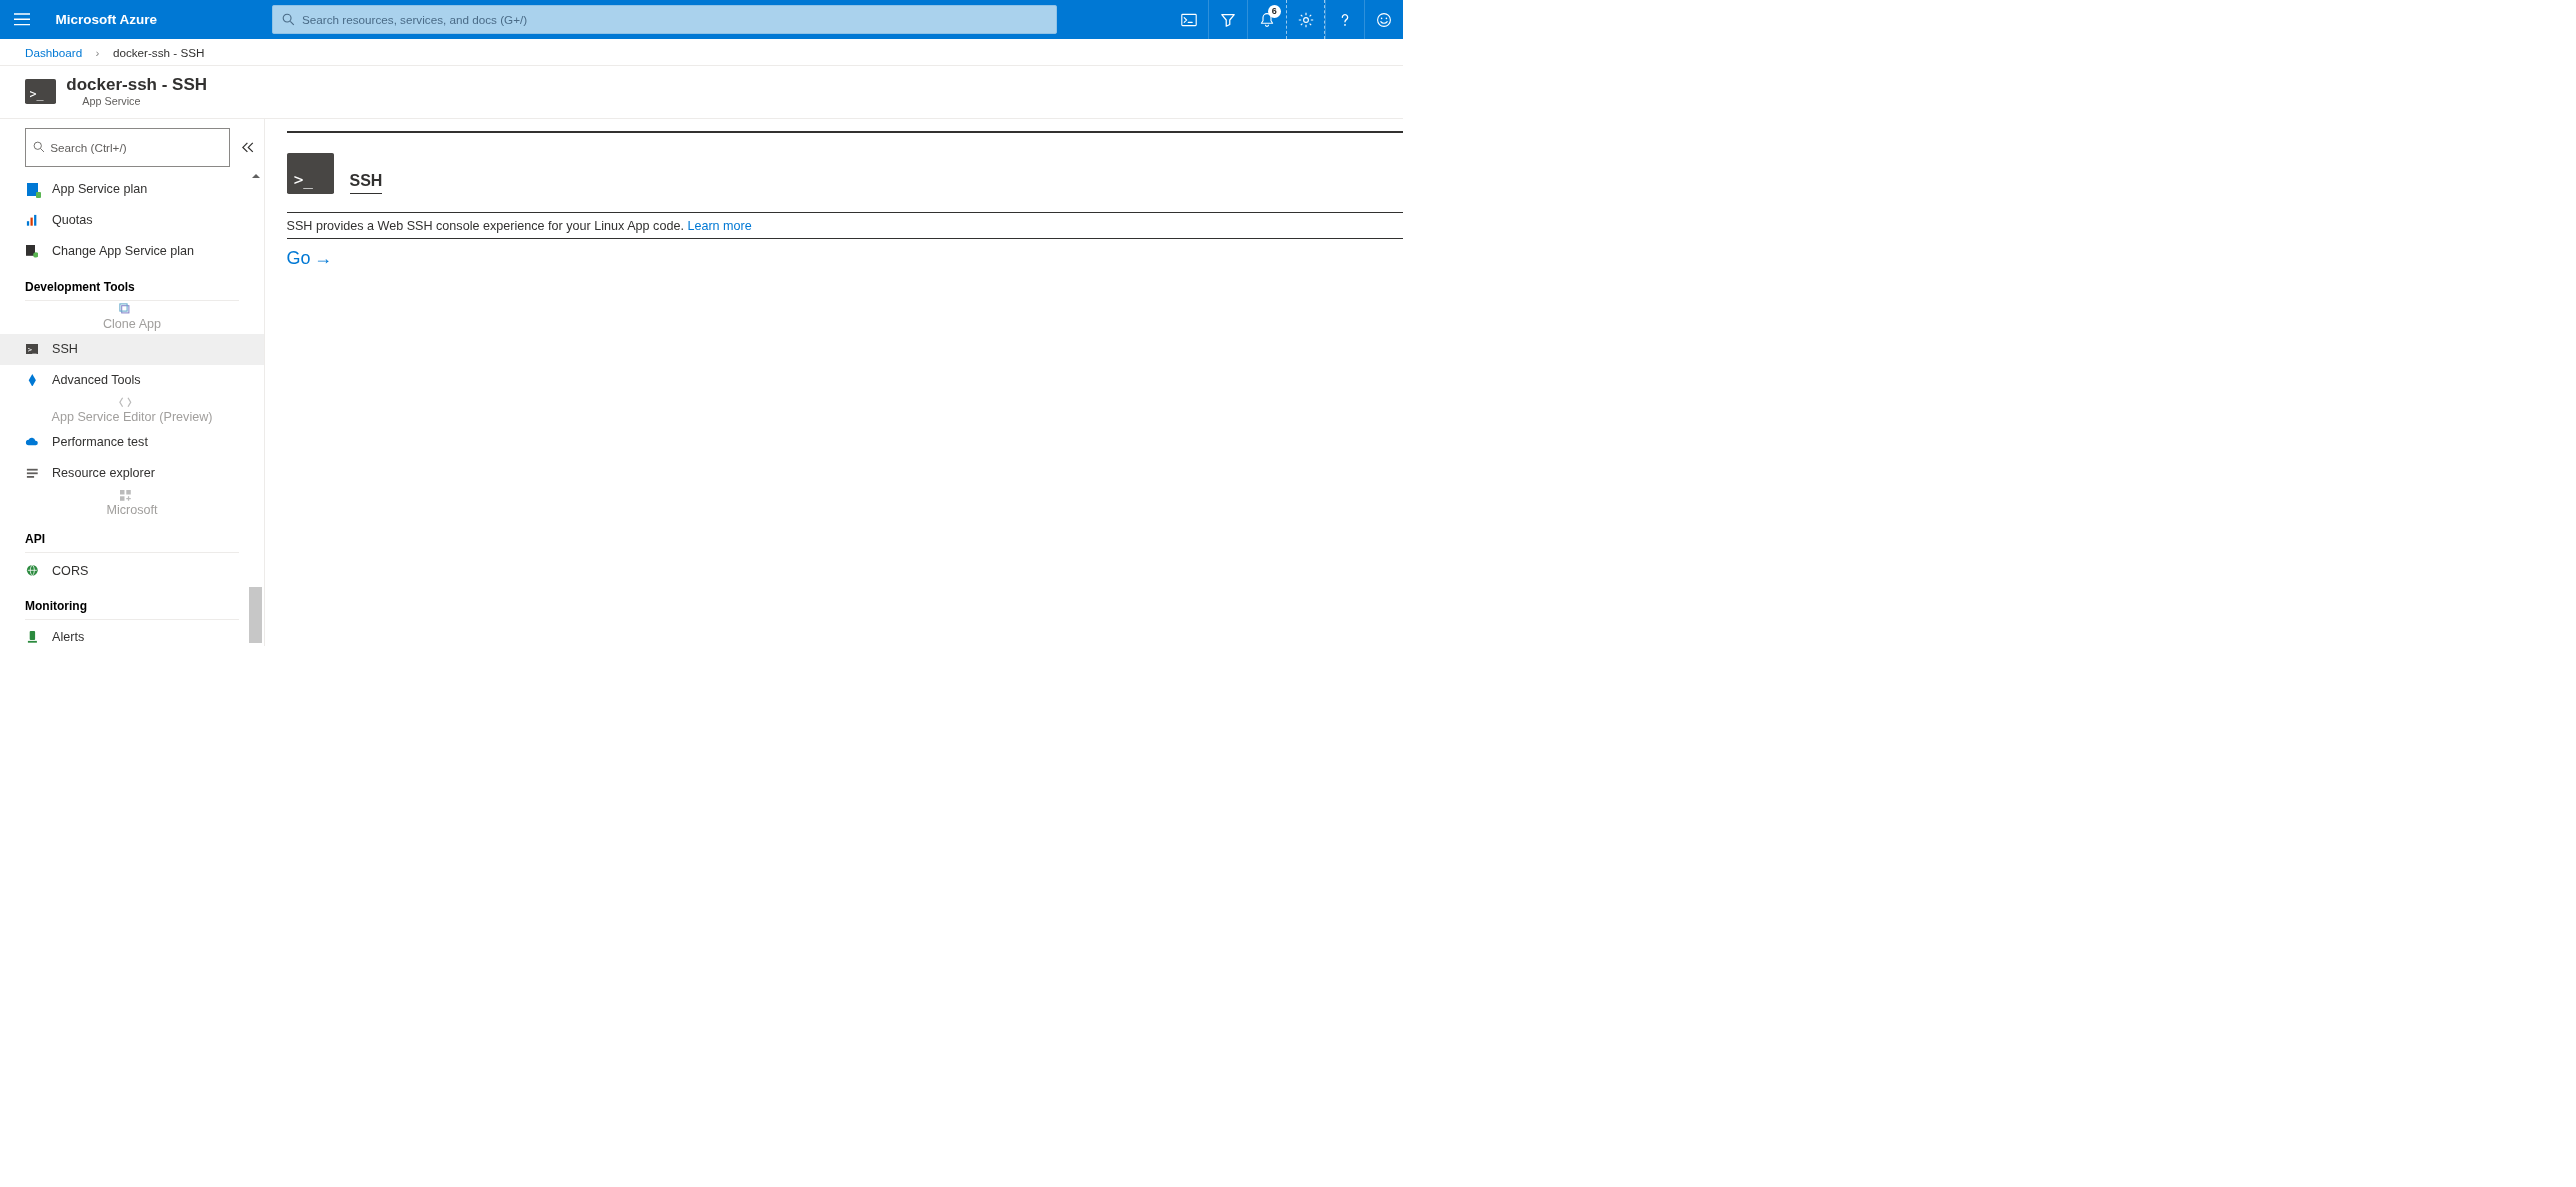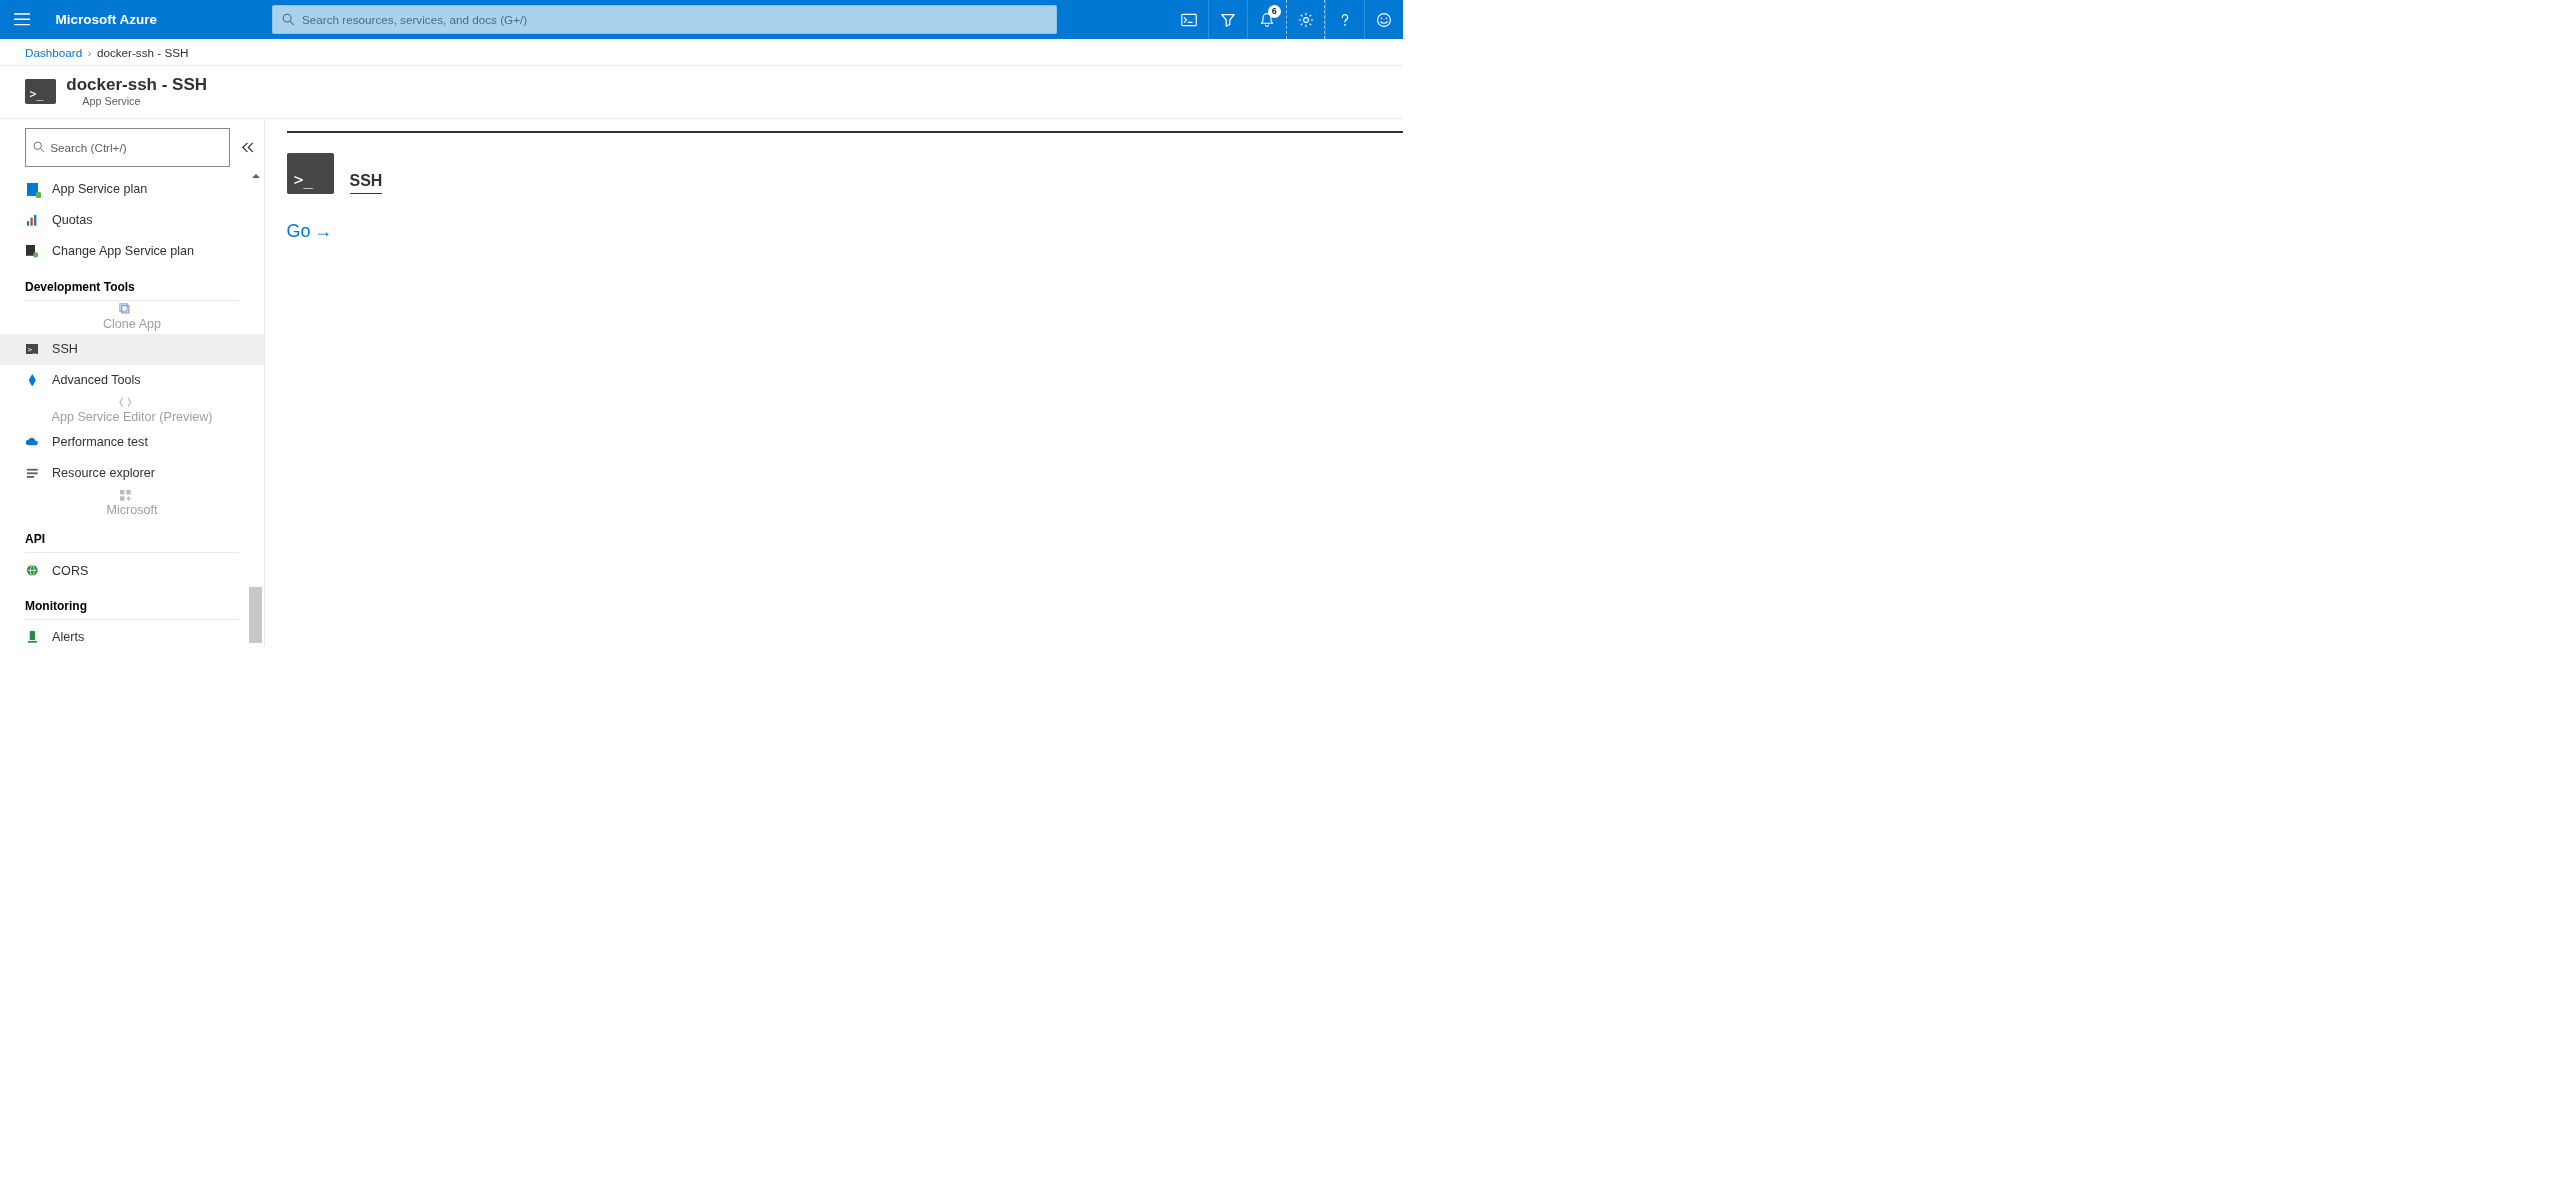--- a/index.html
+++ b/index.html
@@ -14,21 +14,21 @@
   .searchbox { width: 785px; max-width: 100%; height: 29px; background: #aad2ed; border: 0.9px solid #90c2e6; border-radius: 1.8px; display: flex; align-items: center; padding: 0 9px; color: #4a6b87; font-size: 11.7px; }
   .searchbox svg { width: 12.6px; height: 12.6px; color: #4a6b87; margin-right: 7.2px; }
   .topbar-icons { display: flex; align-items: center; margin-left: 12.6px; }
   .tb-icon { width: 39px; height: 39px; display: flex; align-items: center; justify-content: center; cursor: pointer; position: relative; border-left: 0.9px solid rgba(255,255,255,0.18); }
   .tb-icon:first-child { border-left: none; }
   .tb-icon svg { width: 16px; height: 16px; color: #fff; }
   .tb-icon.settings-sel { border-left: 0.9px dashed rgba(255,255,255,0.6); border-right: 0.9px dashed rgba(255,255,255,0.6); }
   .badge { position: absolute; top: 5.4px; right: 5.4px; background: #fff; color: #2b2b2b; font-size: 9px; border-radius: 8px; min-width: 12.6px; height: 12.6px; line-height: 12.6px; text-align: center; padding: 0 1.8px; font-weight: 600; }
 
   
-  .crumbbar { height: 27px; display: flex; align-items: center; padding: 0 25px; font-size: 11.7px; border-bottom: 0.9px solid #edebe9; }
+  .crumbbar { height: 27px; display: flex; align-items: center; padding: 0 25px; font-size: 11.7px; border-bottom: 0.9px solid #edebe9; gap: 8px; }
   .crumb-link { color: #0078d4; cursor: pointer; }
   .crumb-sep { margin: 0 5.4px; color: #888; }
   .crumb-current { color: #323130; }
 
   
   .pagehead { display: flex; align-items: center; padding: 9px 25px 10.8px; border-bottom: 0.9px solid #edebe9; }
   .pagehead .terminal-ico { width: 30.5px; height: 25px; background: #484644; color: #fff; display: flex; align-items: flex-end; justify-content: flex-start; padding: 2.7px 4.5px; font-family: Consolas, monospace; font-size: 11.7px; border-radius: 1.8px; }
   .pagehead .texts { margin-left: 10.8px; }
   .pagehead .title { font-size: 17px; font-weight: 600; color: #323130; }
   .pagehead .subtitle { font-size: 10.8px; color: #605e5c; margin-left: 16px; }
@@ -283,19 +283,22 @@
       <div class="scroll-thumb" style="top:413px;height:56px;"></div>
     </div>
   </div>
 
   <div class="main">
     <div class="main-hr-top"></div>
     <div class="ssh-block">
       <div class="ssh-tile">&gt;_</div>
       <div class="ssh-title">SSH</div>
     </div>
+    <div class="ssh-desc-row">
+      <span>SSH provides a Web SSH console experience for your Linux App code. </span><span class="link">Learn more</span>
+    </div>
     <div class="go-row">
       <span class="link"><span>Go</span><span class="arrow">→</span></span>
     </div>
   </div>
 
 </div>
 
 
 </body></html>

